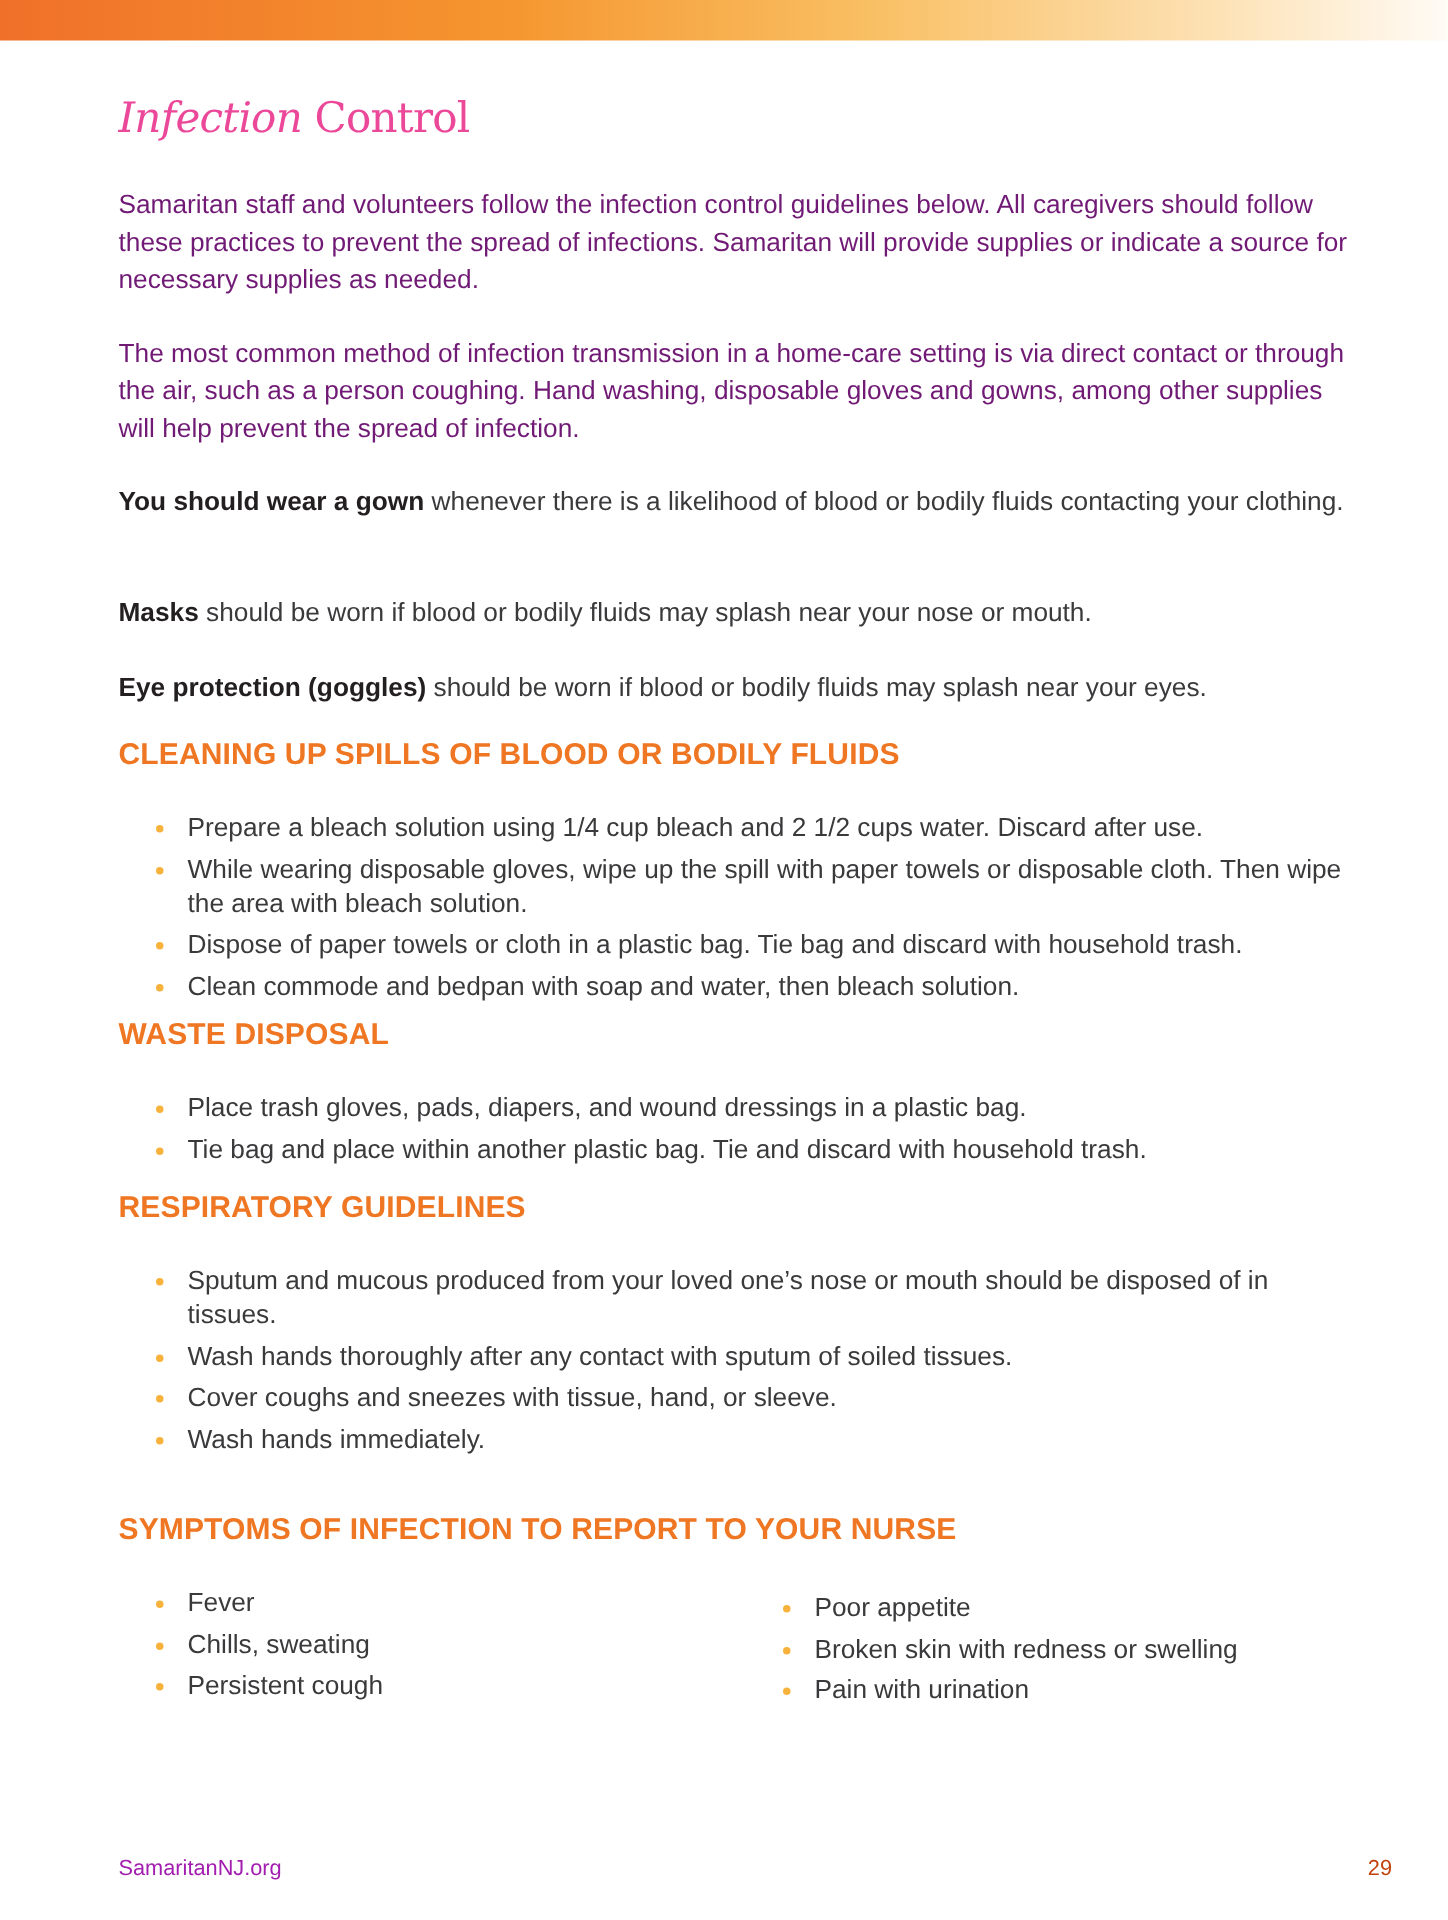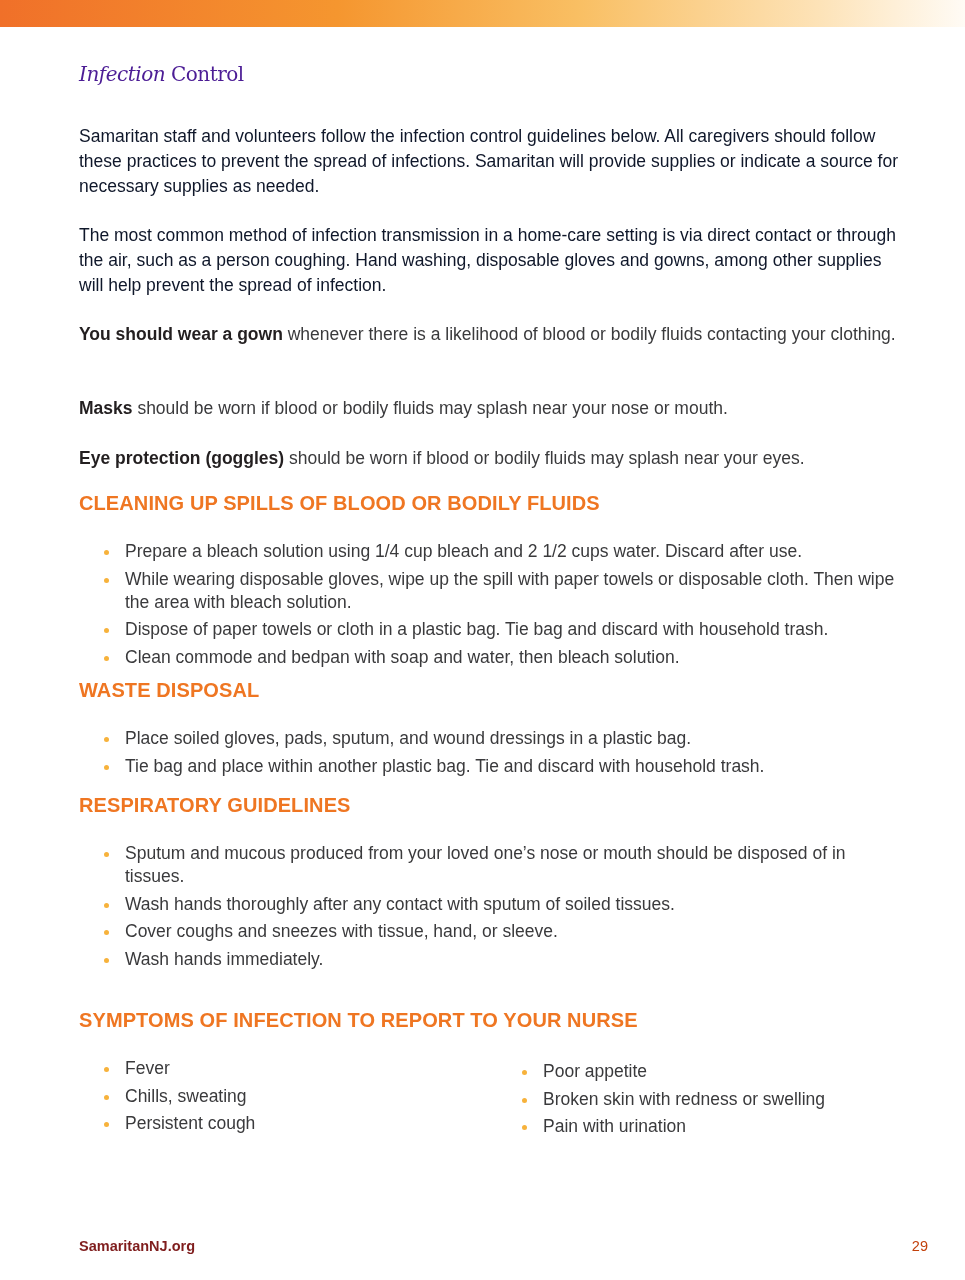--- a/index.html
+++ b/index.html
@@ -1,30 +1,30 @@
 <!DOCTYPE html>
 <html><head>
 <meta charset="utf-8">
 <style>
   html, body { margin: 0; padding: 0; background: #ffffff; }
   body { width: 965px; height: 1280px; position: relative; overflow: hidden; font-family: "Liberation Sans", sans-serif; }
   .topbar { position: absolute; left: 0; top: 0; width: 965px; height: 27px;
     background: linear-gradient(to right, #f07029 0%, #f5962f 35%, #f9bf63 60%, #fde3b8 85%, #fffbf5 100%); }
   .title { position: absolute; left: 79px; top: 62px; margin: 0; font-family: "DejaVu Serif", serif; font-weight: normal;
-    font-size: 20px; color: #4c1d95; letter-spacing: -0.5px; }
+    font-size: 28px; color: #ec4899; letter-spacing: -0.5px; }
   .title .it { font-style: italic; }
   .p { position: absolute; left: 79px; width: 820px; margin: 0; font-size: 17.5px; line-height: 25px; }
-  .p.gray { color: #0f172a; }
+  .p.gray { color: #701a75; }
   .p.dark { color: #3a3a3c; }
   .p b { color: #231f20; }
   .h { position: absolute; left: 79px; margin: 0; font-size: 20px; font-weight: bold; color: #ef7622; letter-spacing: 0.1px; }
   ul.b { position: absolute; left: 92px; margin: 12px; padding: 0; list-style: none; width: 800px; }
   ul.b li { position: relative; padding-left: 21px; font-size: 17.5px; line-height: 23px; color: #3a3a3c; margin-bottom: 4.5px; }
   ul.b li .dot { position: absolute; left: 0; top: 10px; width: 5px; height: 5px; border-radius: 50%; background: #f7b23b; }
-  .footer-left { position: absolute; left: 79px; top: 1238px; font-size: 14.5px; color: #7f1d1d; font-weight: bold; }
+  .footer-left { position: absolute; left: 79px; top: 1238px; font-size: 14.5px; color: #a21caf; }
   .footer-right { position: absolute; right: 37px; top: 1238px; font-size: 14.5px; color: #c2410c; }
 </style>
 </head>
 <body>
 
 <div class="topbar"></div>
 
 <h1 class="title"><span class="it">Infection</span><span> Control</span></h1>
 
 <p class="p gray" style="top:124px">Samaritan staff and volunteers follow the infection control guidelines below. All caregivers should follow these practices to prevent the spread of infections. Samaritan will provide supplies or indicate a source for necessary supplies as needed.</p>
@@ -37,21 +37,21 @@
 <h2 class="h" style="top:492px">CLEANING UP SPILLS OF BLOOD OR BODILY FLUIDS</h2>
 <ul class="b" style="top:528px">
   <li><span class="dot"></span><span>Prepare a bleach solution using 1/4 cup bleach and 2 1/2 cups water. Discard after use.</span></li>
   <li><span class="dot"></span><span>While wearing disposable gloves, wipe up the spill with paper towels or disposable cloth. Then wipe the area with bleach solution.</span></li>
   <li><span class="dot"></span><span>Dispose of paper towels or cloth in a plastic bag. Tie bag and discard with household trash.</span></li>
   <li><span class="dot"></span><span>Clean commode and bedpan with soap and water, then bleach solution.</span></li>
 </ul>
 
 <h2 class="h" style="top:679px">WASTE DISPOSAL</h2>
 <ul class="b" style="top:715px">
-  <li><span class="dot"></span><span>Place soiled gloves, pads, sputum, and wound dressings in a plastic bag.</span></li>
+  <li><span class="dot"></span><span>Place trash gloves, pads, diapers, and wound dressings in a plastic bag.</span></li>
   <li><span class="dot"></span><span>Tie bag and place within another plastic bag. Tie and discard with household trash.</span></li>
 </ul>
 
 <h2 class="h" style="top:794px">RESPIRATORY GUIDELINES</h2>
 <ul class="b" style="top:830px">
   <li><span class="dot"></span><span>Sputum and mucous produced from your loved one’s nose or mouth should be disposed of in tissues.</span></li>
   <li><span class="dot"></span><span>Wash hands thoroughly after any contact with sputum of soiled tissues.</span></li>
   <li><span class="dot"></span><span>Cover coughs and sneezes with tissue, hand, or sleeve.</span></li>
   <li><span class="dot"></span><span>Wash hands immediately.</span></li>
 </ul>

